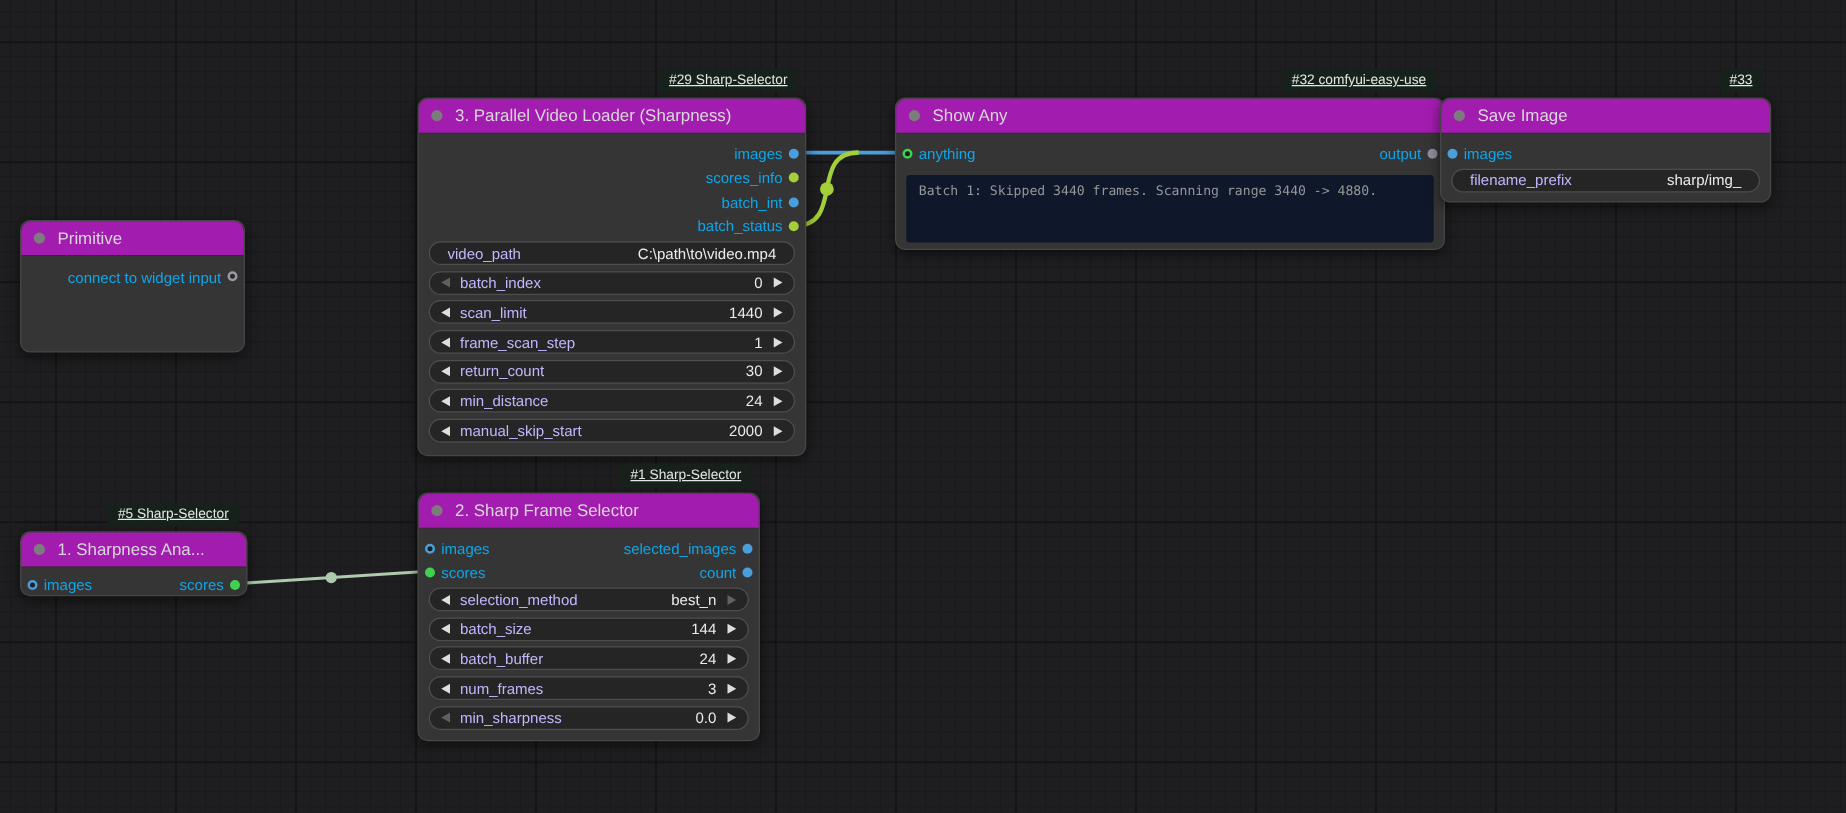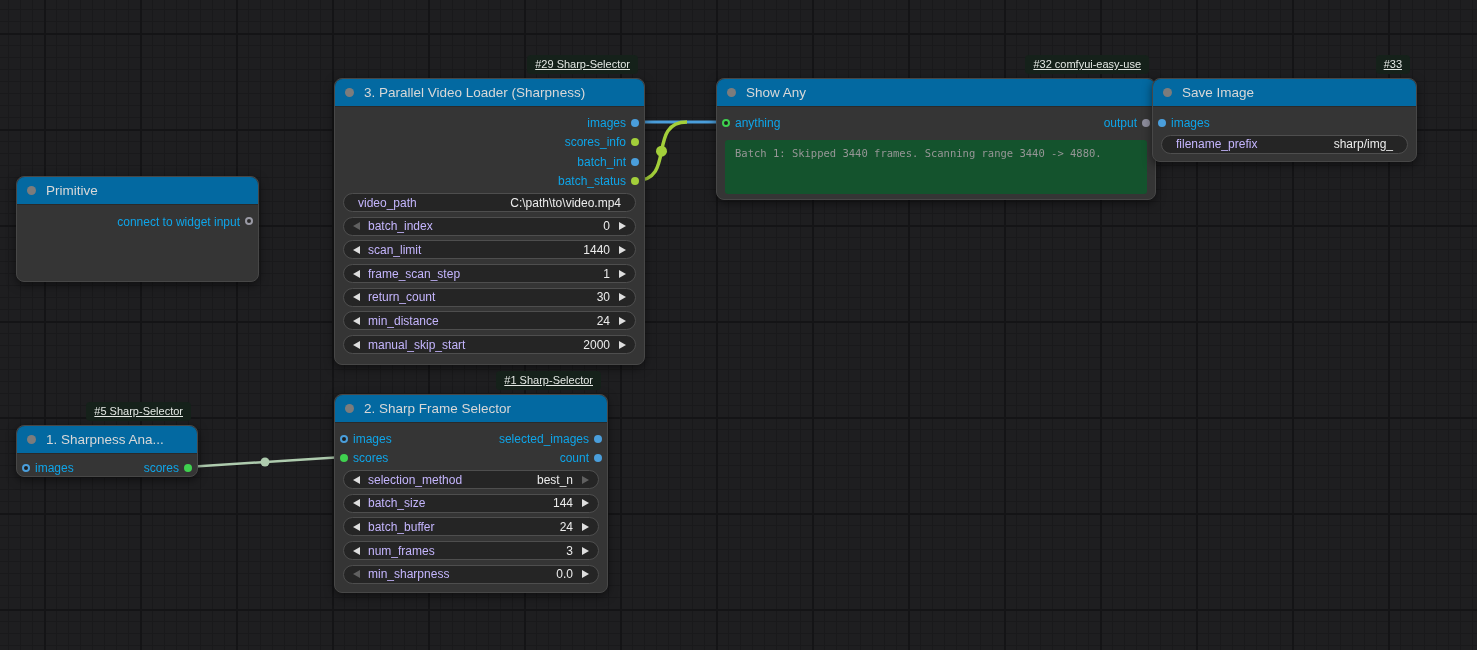--- a/index.html
+++ b/index.html
@@ -23,21 +23,21 @@
 
   .node {
     position:absolute; z-index:2;
     background:#353535;
     border:1px solid #474747;
     border-radius:8px;
     box-shadow:0 3px 10px rgba(0,0,0,.5);
   }
   .node-header {
     height:28px; display:flex; align-items:center;
-    background:#0369a1;
+    background:#a21caf;
     border-radius:8px 8px 0 0;
     border-bottom:1px solid #2a2a2a;
     padding-left:10px;
   }
   .collapse-dot {
     width:9px; height:9px; border-radius:50%;
     background:#7c7c7c; flex:0 0 auto;
   }
   .node-title {
     margin-left:10px; font-size:13.5px; color:#d8d8d8;
@@ -86,21 +86,21 @@
   .w-val  { color:#ececec; margin-right:9px; white-space:nowrap; }
   .widget.text .w-name { margin-left:14px; }
   .widget.text .w-val  { margin-right:14px; }
   .arr { width:0; height:0; border-top:4.5px solid transparent; border-bottom:4.5px solid transparent; flex:0 0 auto; }
   .arr-l { border-right:7px solid #dedede; margin-left:9px; }
   .arr-r { border-left:7px solid #dedede; margin-right:9px; }
   .arr.dim { opacity:.32; }
 
   .log-area {
     margin:7px 8px 0 8px; height:54px;
-    background:#14532d; border-radius:3px;
+    background:#0f172a; border-radius:3px;
     padding:7px 10px;
     font-family:"DejaVu Sans Mono", monospace;
     font-size:10.5px; color:#969696;
     overflow:hidden; white-space:nowrap;
   }
 </style>
 </head>
 <body>
 
 <div id="canvas">
@@ -110,21 +110,21 @@
     <path d="M 636 122 L 1161 122" stroke="#4a9edb" stroke-width="3" fill="none"></path>
     <circle cx="898" cy="122" r="5" fill="#4a9edb"></circle>
 
     <path d="M 636 180.5 C 676 180.5 647 122 687 122" stroke="#a3cf3a" stroke-width="3.5" fill="none"></path>
     <circle cx="661.5" cy="151.2" r="5.5" fill="#a3cf3a"></circle>
 
     <path d="M 187 467 L 343 457" stroke="#aecbae" stroke-width="2.5" fill="none"></path>
     <circle cx="265" cy="462" r="4.5" fill="#aecbae"></circle>
   </svg>
 
-  <div class="node" style="left:16px; top:176px; width:243px; height:106px;">
+  <div class="node" style="left:16px; top:176px; width:180px; height:106px;">
     <div class="node-header">
       <span class="collapse-dot"></span>
       <span class="node-title">Primitive</span>
     </div>
     <div class="slots">
       <div class="slot-row" style="padding-top:2px;">
         <span class="out-label">connect to widget input</span>
         <span class="dot out donut-gray"></span>
       </div>
     </div>

